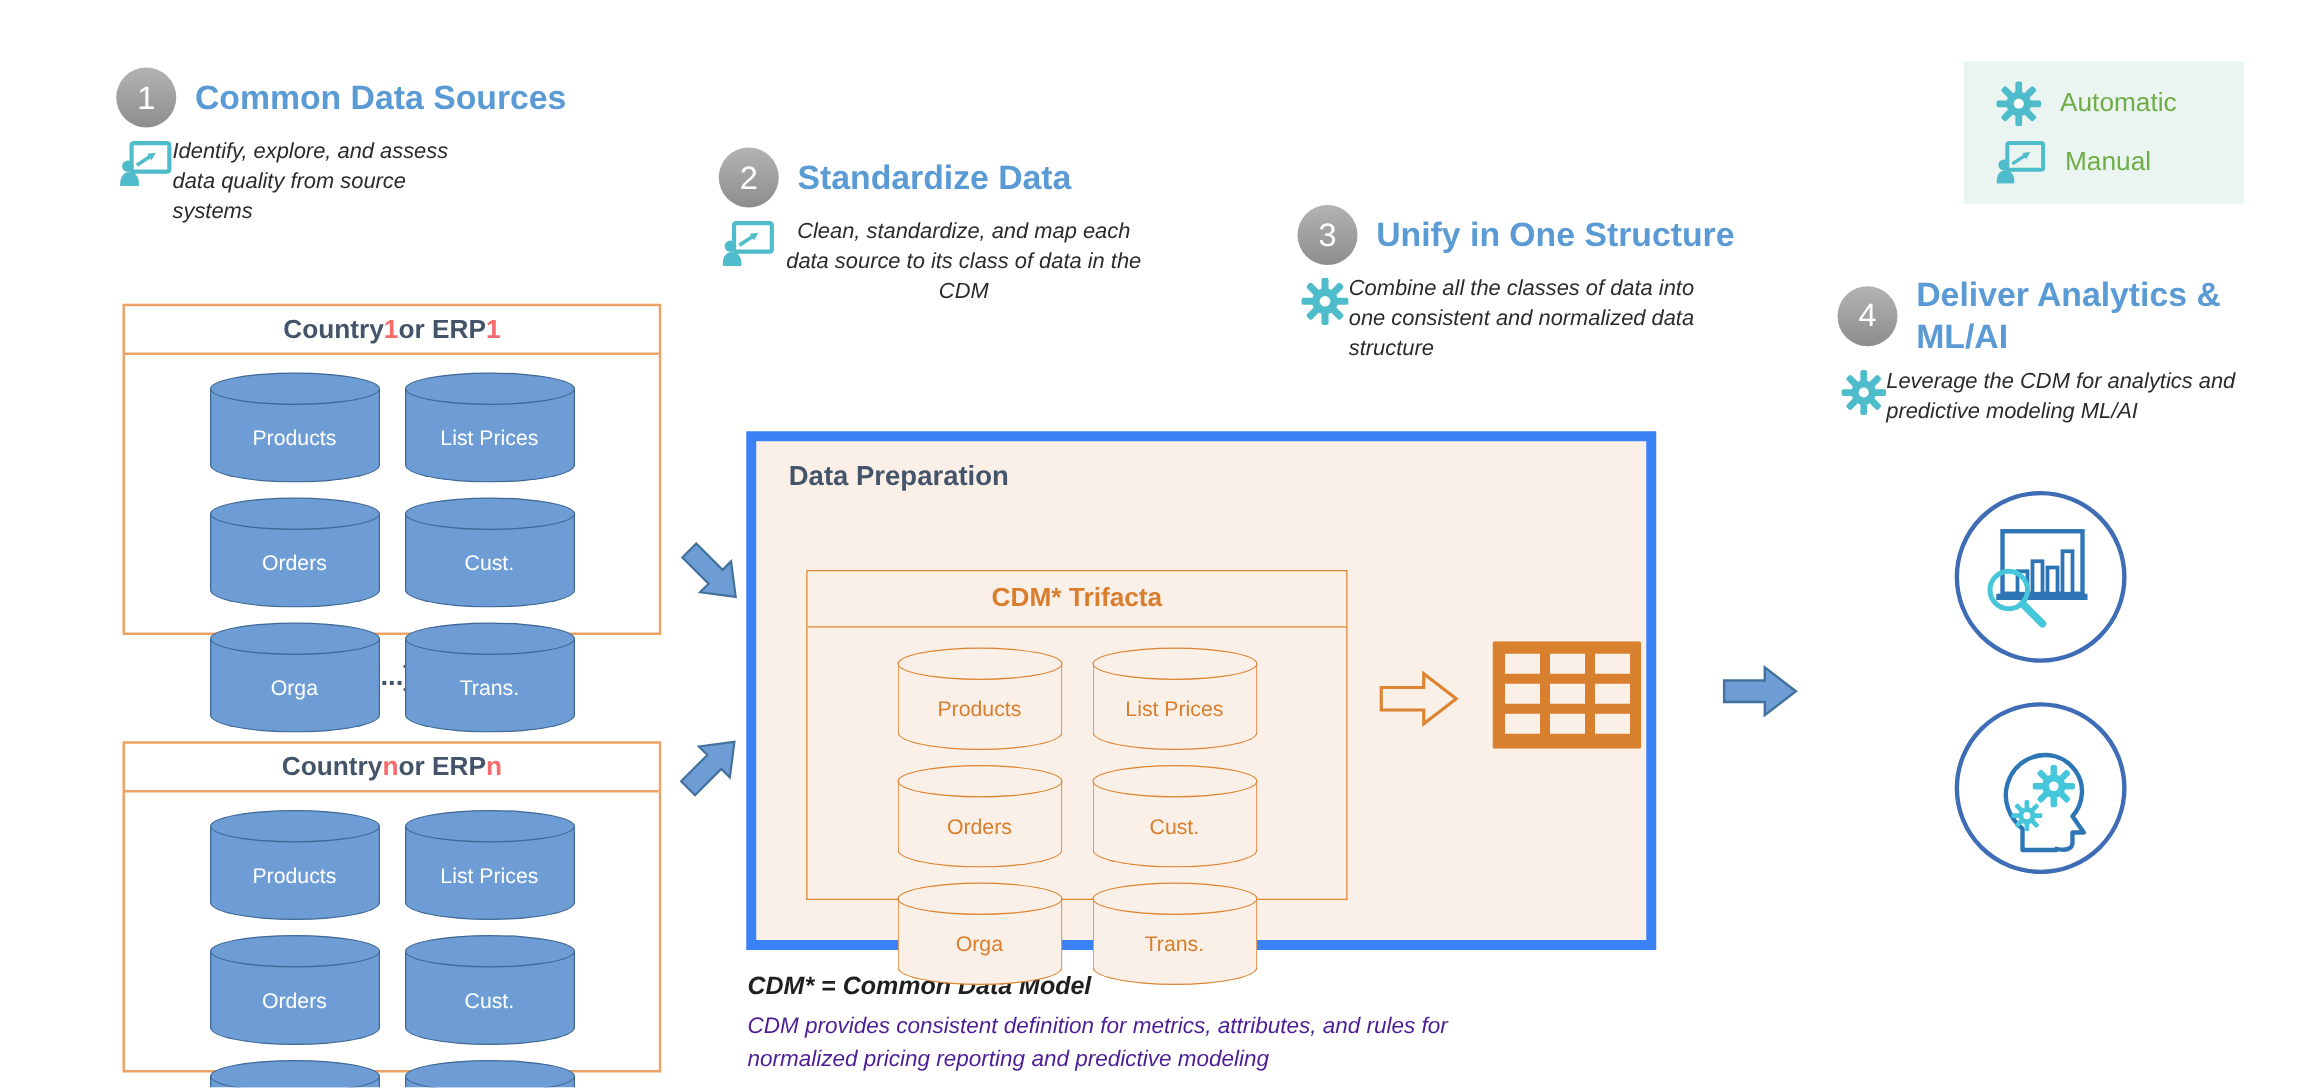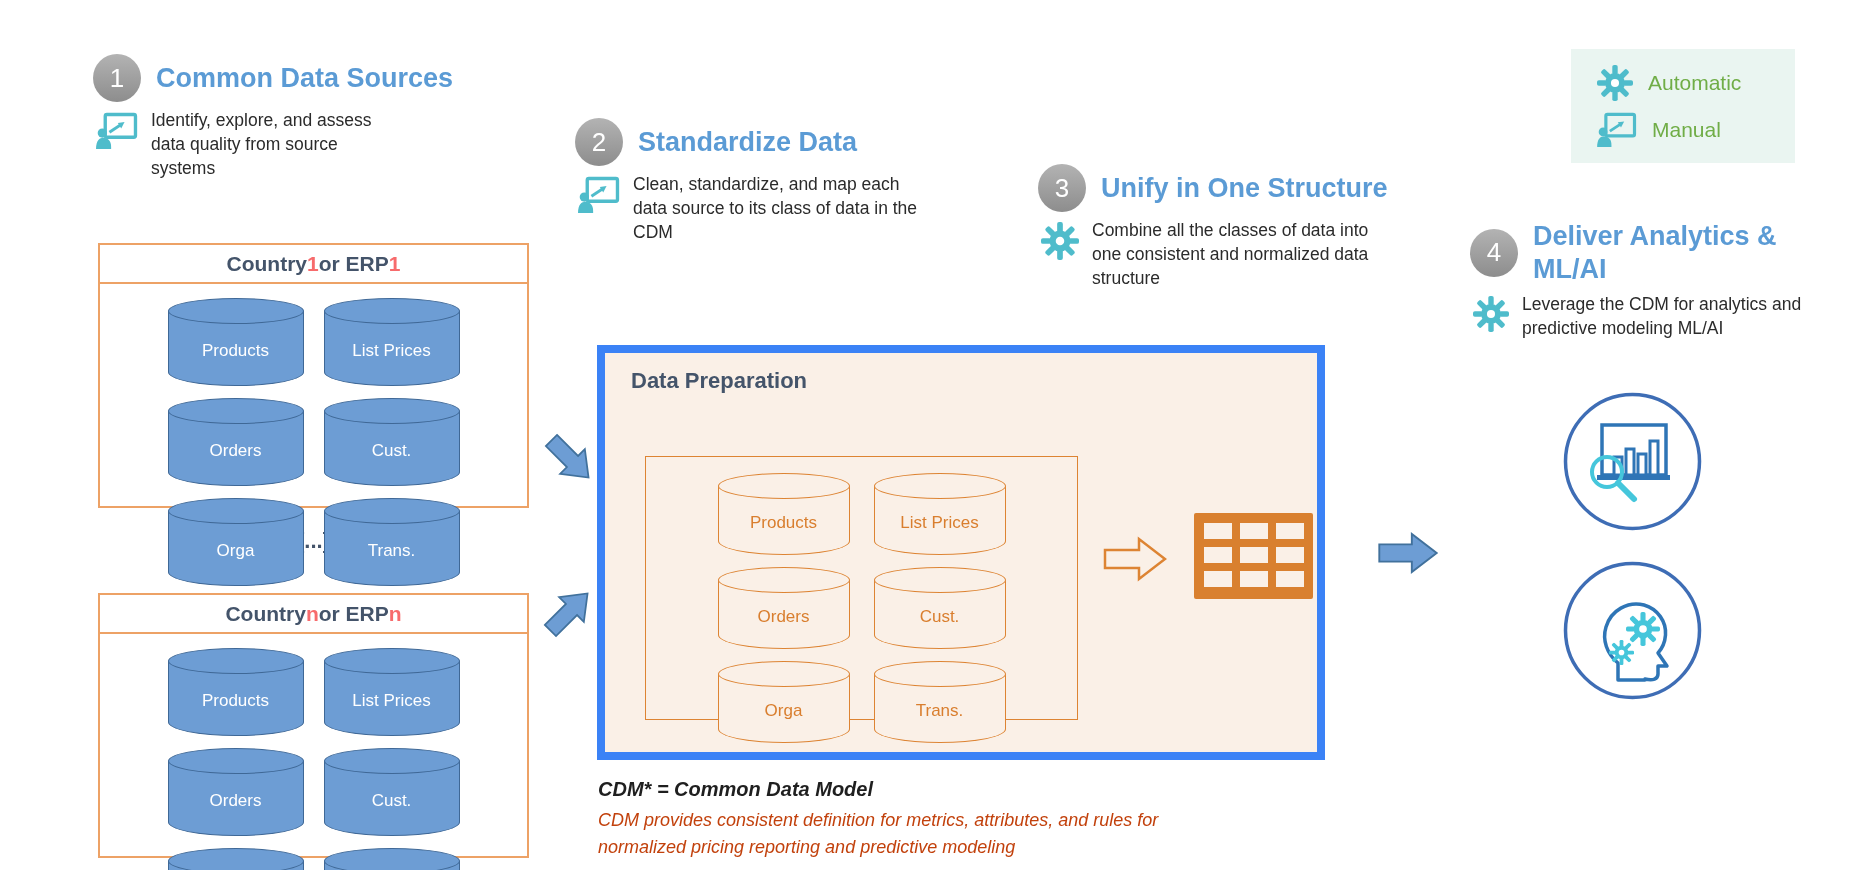--- a/index.html
+++ b/index.html
@@ -22,29 +22,29 @@
 
   
   .step { position:absolute; }
   .step-head { display:flex; align-items:center; gap:15px; }
   .step-circle {
     flex:0 0 48px; width:48px; height:48px; border-radius:50%;
     background:linear-gradient(180deg,#b3b3b3,#8d8d8d);
     color:#ffffff; font-size:26px; display:flex; align-items:center; justify-content:center;
   }
   .step-title { font-size:27px; font-weight:bold; color:#5B9BD5; line-height:1.22; }
-  .step-body { display:flex; gap:13px; margin-top:7px; align-items:flex-start; }
+  .step-body { display:flex; margin-top:7px; align-items:flex-start;font-style:italic; }
   .step-icon { flex:0 0 auto; margin-left:3px; margin-top:3px; }
   .step-desc { font-size:17.5px; line-height:1.37; color:#2b2b2b; }
   #step1 { left:93px;  top:54px;  }
   #step2 { left:575px; top:118px; }
   #step3 { left:1038px;top:164px; }
   #step4 { left:1470px;top:220px; }
   #step1 .step-desc { width:255px; }
-  #step2 .step-desc { width:302px; }
+  #step2 .step-desc { width:302px;text-align:center; }
   #step3 .step-desc { width:282px; }
   #step4 .step-desc { width:300px; }
   #step4 .step-title { max-width:312px; }
 
   
   .src-box {
     position:absolute; left:98px; width:431px; height:265px;
     border:2px solid #EDA266; background:#ffffff; box-sizing:border-box;
   }
   #country1 { top:243px; }
@@ -105,21 +105,21 @@
   svg.block-arrow { overflow:visible; }
   .arrow-blue   { fill:#6D9DD4; stroke:#41719C; stroke-width:2; }
   .arrow-hollow { fill:#FAF0E7; stroke:#DD8433; stroke-width:2.5; }
   .teal { color:#4FBCCB; }
   .rot45  { transform:rotate(45deg); }
   .rotm45 { transform:rotate(-45deg); }
 
   
   .footnote { position:absolute; left:598px; top:778px; width:600px; }
   .footnote-title { font-size:20px; font-weight:bold; font-style:italic; color:#1f1f1f; }
-  .footnote-body  { margin-top:6px; font-size:18px; font-style:italic; color:#c2410c; line-height:1.5; }
+  .footnote-body  { margin-top:6px; font-size:18px; font-style:italic; color:#4c1d95; line-height:1.5; }
 </style>
 </head>
 <body>
 
 <div id="canvas">
 
   <svg width="0" height="0" style="position:absolute" aria-hidden="true">
     <defs>
       <symbol id="gear" viewBox="0 0 40 40">
         <g fill="currentColor">
@@ -303,20 +303,21 @@
       <use href="#block-arrow"></use>
     </svg>
   <svg class="abs block-arrow arrow-blue rotm45" style="left:541px; top:591px;" width="56" height="42" viewBox="0 0 64 46">
       <use href="#block-arrow"></use>
     </svg>
 
   <div class="dp-box">
     <div class="dp-title">Data Preparation</div>
 
     <div class="cdm-box">
+      <div class="cdm-header">CDM* Trifacta</div>
       <div class="cyl-grid orange-cyls" style="column-gap:24px; padding-top:16px;">
           <div class="cylinder">
             <div class="cyl-body"></div>
             <div class="cyl-top"></div>
             <div class="cyl-label">Products</div>
           </div>
           <div class="cylinder">
             <div class="cyl-body"></div>
             <div class="cyl-top"></div>
             <div class="cyl-label">List Prices</div>

